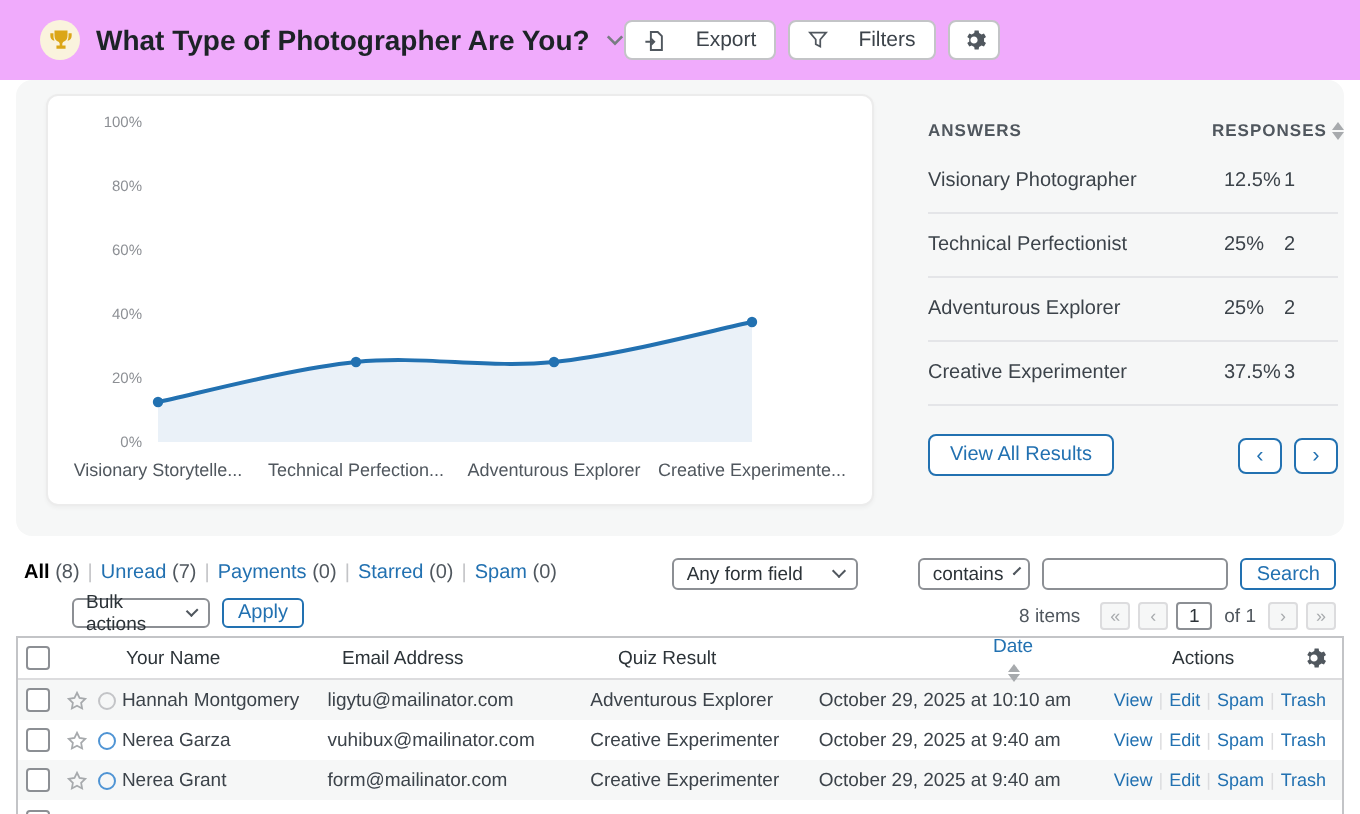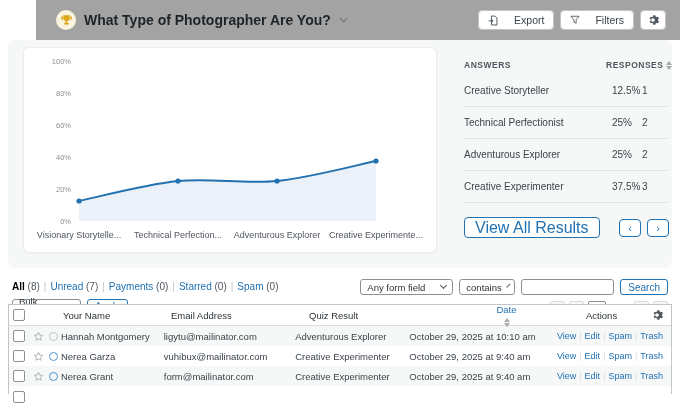--- a/index.html
+++ b/index.html
@@ -2,21 +2,21 @@
 <html><head>
 <meta charset="utf-8">
 <style>
   * { margin:0; padding:0; box-sizing:border-box; }
   html,body { width:680px; height:407px; overflow:hidden; background:#fff;
     font-family:"Liberation Sans", sans-serif; color:#3c434a; }
   body { position:relative; }
 
   
   .app-header { position:absolute; top:0; left:0; right:0; height:40px;
-    display:flex; align-items:center; justify-content:space-between; padding:0 14px; background:#a3a3a3;margin-left:36px; }
+    display:flex; align-items:center; padding:0 14px; background:#f0abfc; }
   .title-wrap { display:flex; align-items:center; gap:8px; margin-left:6px; cursor:pointer; }
   .trophy-badge { width:20px; height:20px; border-radius:50%; background:#faf3dd;
     display:flex; align-items:center; justify-content:center; }
   .page-title { font-size:14px; font-weight:bold; color:#1d2327; }
   .header-actions { display:flex; align-items:center; gap:6px; }
   .btn-secondary { display:inline-flex; align-items:center; gap:15px; height:20px; padding:0 9px;
     background:#fff; border:1px solid #c3c4c7; border-radius:4px; font-size:10.5px; color:#3c434a; cursor:pointer; }
   .btn-square { width:26px; justify-content:center; padding:0; }
 
   
@@ -36,55 +36,55 @@
   .ans-row { display:flex; align-items:center; height:32px; border-top:1px solid #e4e5e8;
     font-size:10px; color:#3c434a; }
   .ans-row:first-of-type { border-top:0; }
   .ans-label { flex:1; }
   .ans-pct { width:30px; }
   .ans-cnt { width:27px; padding-left:0; }
   .ans-rows { border-bottom:1px solid #e4e5e8; }
   .view-row { display:flex; align-items:center; justify-content:space-between; margin-top:14px; }
   .btn-outline-blue { display:inline-flex; align-items:center; justify-content:center; height:21px;
     padding:0 10px; background:#fff; border:1px solid #2271b1; border-radius:4px;
-    color:#2271b1; font-size:16px; cursor:pointer; }
+    color:#2271b1; font-size:10px; cursor:pointer; }
   .pag-group { display:flex; gap:6px; }
   .pag-btn { width:22px; height:18px; display:flex; align-items:center; justify-content:center;
     background:#fff; border:1px solid #2271b1; border-radius:4px; color:#2271b1; font-size:11px; cursor:pointer; }
 
   
   .entries-section { position:absolute; top:268px; left:0; right:0; bottom:0; background:#fff; }
   .filter-links { position:absolute; top:13px; left:12px; font-size:10px; color:#50575e; }
   .filter-links a { color:#2271b1; text-decoration:none; cursor:pointer; }
   .filter-links a.current { color:#000; font-weight:bold; }
   .filter-links .count { color:#50575e; font-weight:normal; }
   .sep { color:#c3c4c7; margin:0 4px; }
   .sep::before { content:"|"; }
 
   .search-tools { position:absolute; top:11px; right:12px; display:flex; align-items:center; gap:6px; }
   .fake-select { display:flex; align-items:center; justify-content:space-between; gap:6px;
     height:16px; padding:0 6px; background:#fff; border:1px solid #8c8f94; border-radius:3px;
-    font-size:9.5px; color:#2c3338; cursor:pointer; }
+    font-size:9.5px; color:#2c3338; cursor:pointer;margin-left:24px; }
   .chev { width:5px; height:5px; border-right:1.3px solid #50575e; border-bottom:1.3px solid #50575e;
     transform:rotate(45deg); margin-top:-3px; }
   .search-input { width:93px; height:16px; border:1px solid #8c8f94; border-radius:3px;
     font-size:9.5px; padding:0 4px; font-family:"Liberation Sans", sans-serif; }
   .btn-blue-sm { height:16px; padding:0 7px; background:#fff; border:1px solid #2271b1; border-radius:3px;
     color:#2271b1; font-size:10px; cursor:pointer; }
 
   .bulk-row { position:absolute; top:31px; left:12px; display:flex; align-items:center; gap:6px; }
   .items-row { position:absolute; top:33px; right:12px; display:flex; align-items:center; gap:4px;
     font-size:9.5px; color:#50575e; }
   .pg-btn { min-width:15px; height:14px; display:flex; align-items:center; justify-content:center;
     background:#f6f7f7; border:1px solid #dcdcde; border-radius:2px; color:#a7aaad; font-size:9px; padding:0 2px; cursor:pointer; }
   .pg-current { width:18px; height:14px; border:1px solid #8c8f94; border-radius:2px;
     text-align:center; font-size:9.5px; color:#2c3338; background:#fff; font-family:"Liberation Sans", sans-serif; }
   .of-label { margin:0 2px; }
 
-  .entries-table { position:absolute; top:36px; left:8px; right:8px;
+  .entries-table { position:absolute; top:50px; left:8px; right:8px;
     border:1px solid #c3c4c7; border-bottom:0; background:#fff; }
   .t-row { display:flex; align-items:center; height:20px; font-size:9.5px; }
   .t-head { height:21px; border-bottom:1px solid #dcdcde; color:#2c3338; background:#fff; }
   .t-row.stripe { background:#f6f7f7; }
   .t-row.partial { height:8px; align-items:flex-start; padding-top:5px; background:#fff; }
   .col-cb { width:14px; margin-left:4px; display:flex; align-items:center; }
   .col-ind { width:36px; padding-left:7px; display:flex; align-items:center; gap:5px; }
   .col-name { width:108px; }
   .col-email { width:138px; }
   .col-result { width:120px; }
@@ -170,21 +170,21 @@
       <span class="hdr-right">
         <span>Responses</span>
         <span class="sort-icon">
             <i class="up"></i>
             <i class="dn"></i>
           </span>
       </span>
     </div>
     <div class="ans-rows">
       <div class="ans-row">
-        <span class="ans-label">Creative Storyteller</span>
+        <span class="ans-label">Visionary Photographer</span>
         <span class="ans-pct">12.5%</span>
         <span class="ans-cnt">1</span>
       </div>
       <div class="ans-row">
         <span class="ans-label">Technical Perfectionist</span>
         <span class="ans-pct">25%</span>
         <span class="ans-cnt">2</span>
       </div>
       <div class="ans-row">
         <span class="ans-label">Adventurous Explorer</span>

